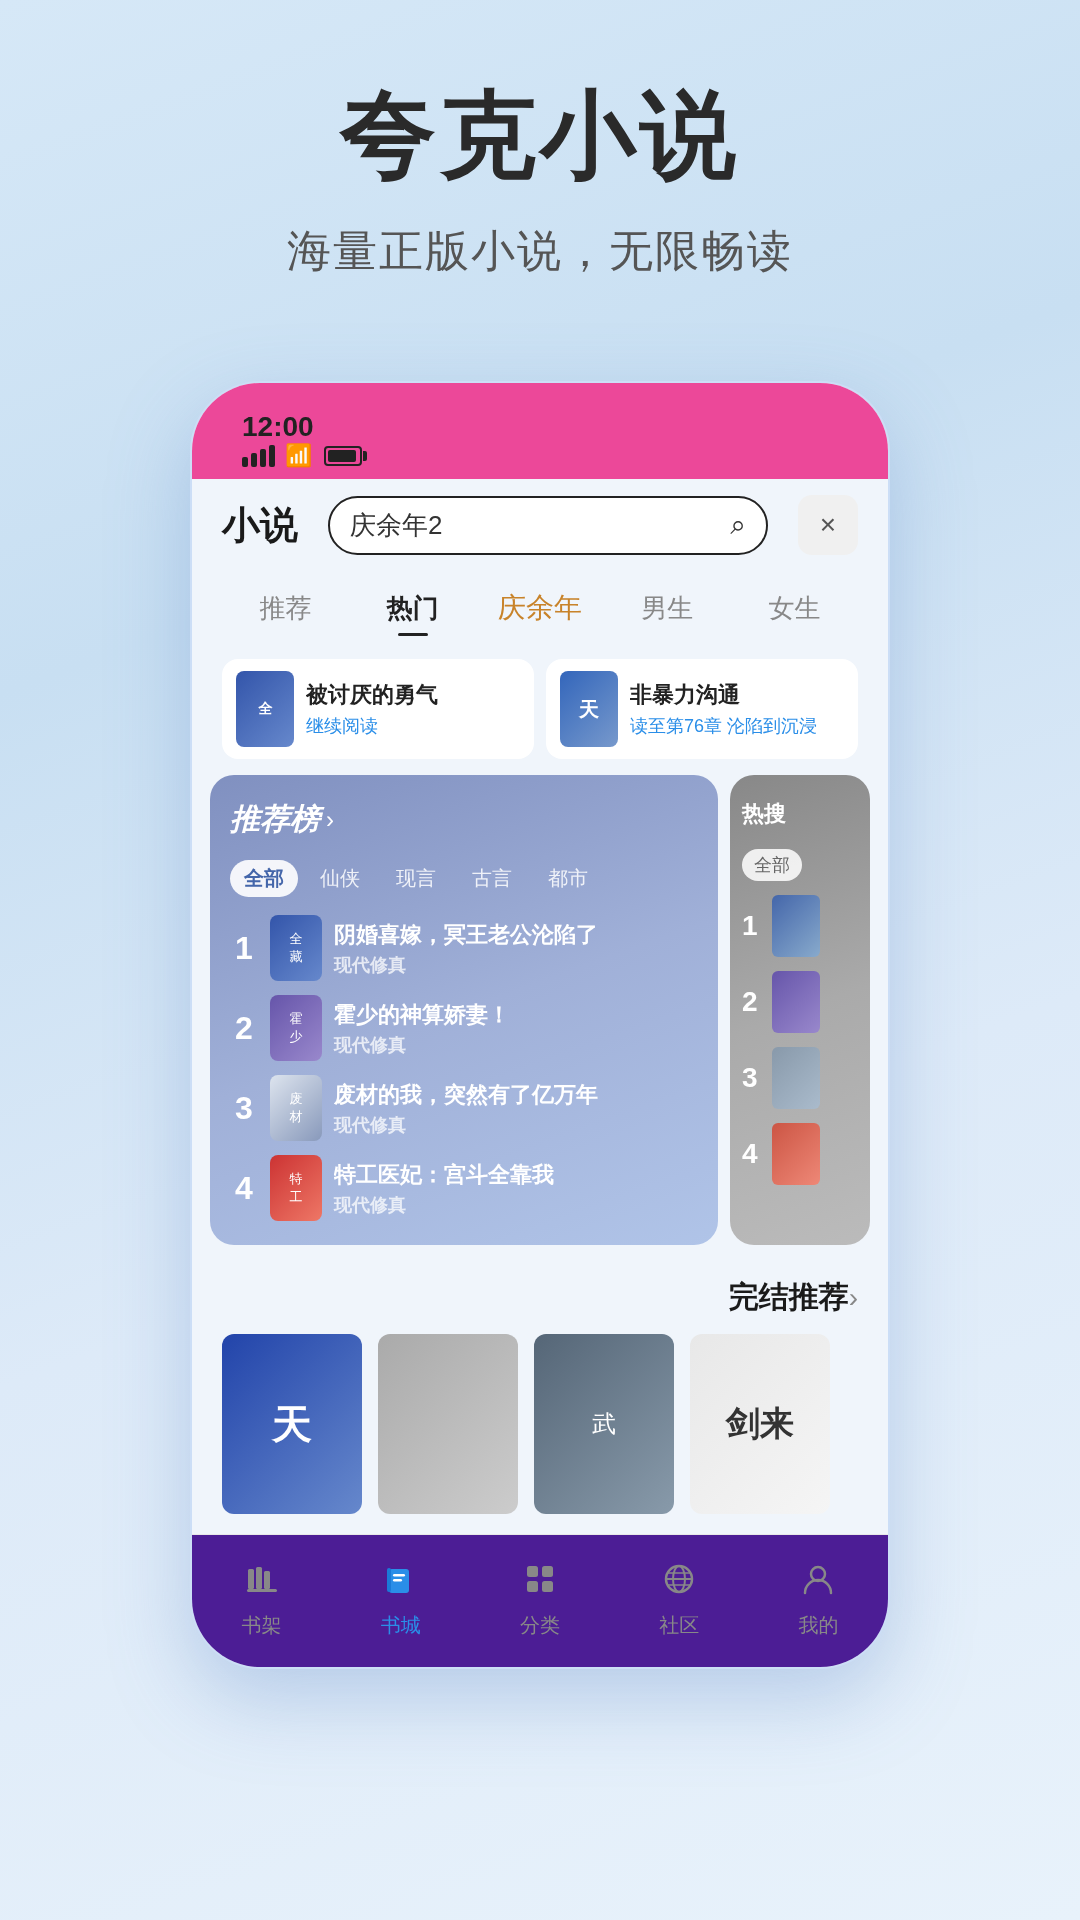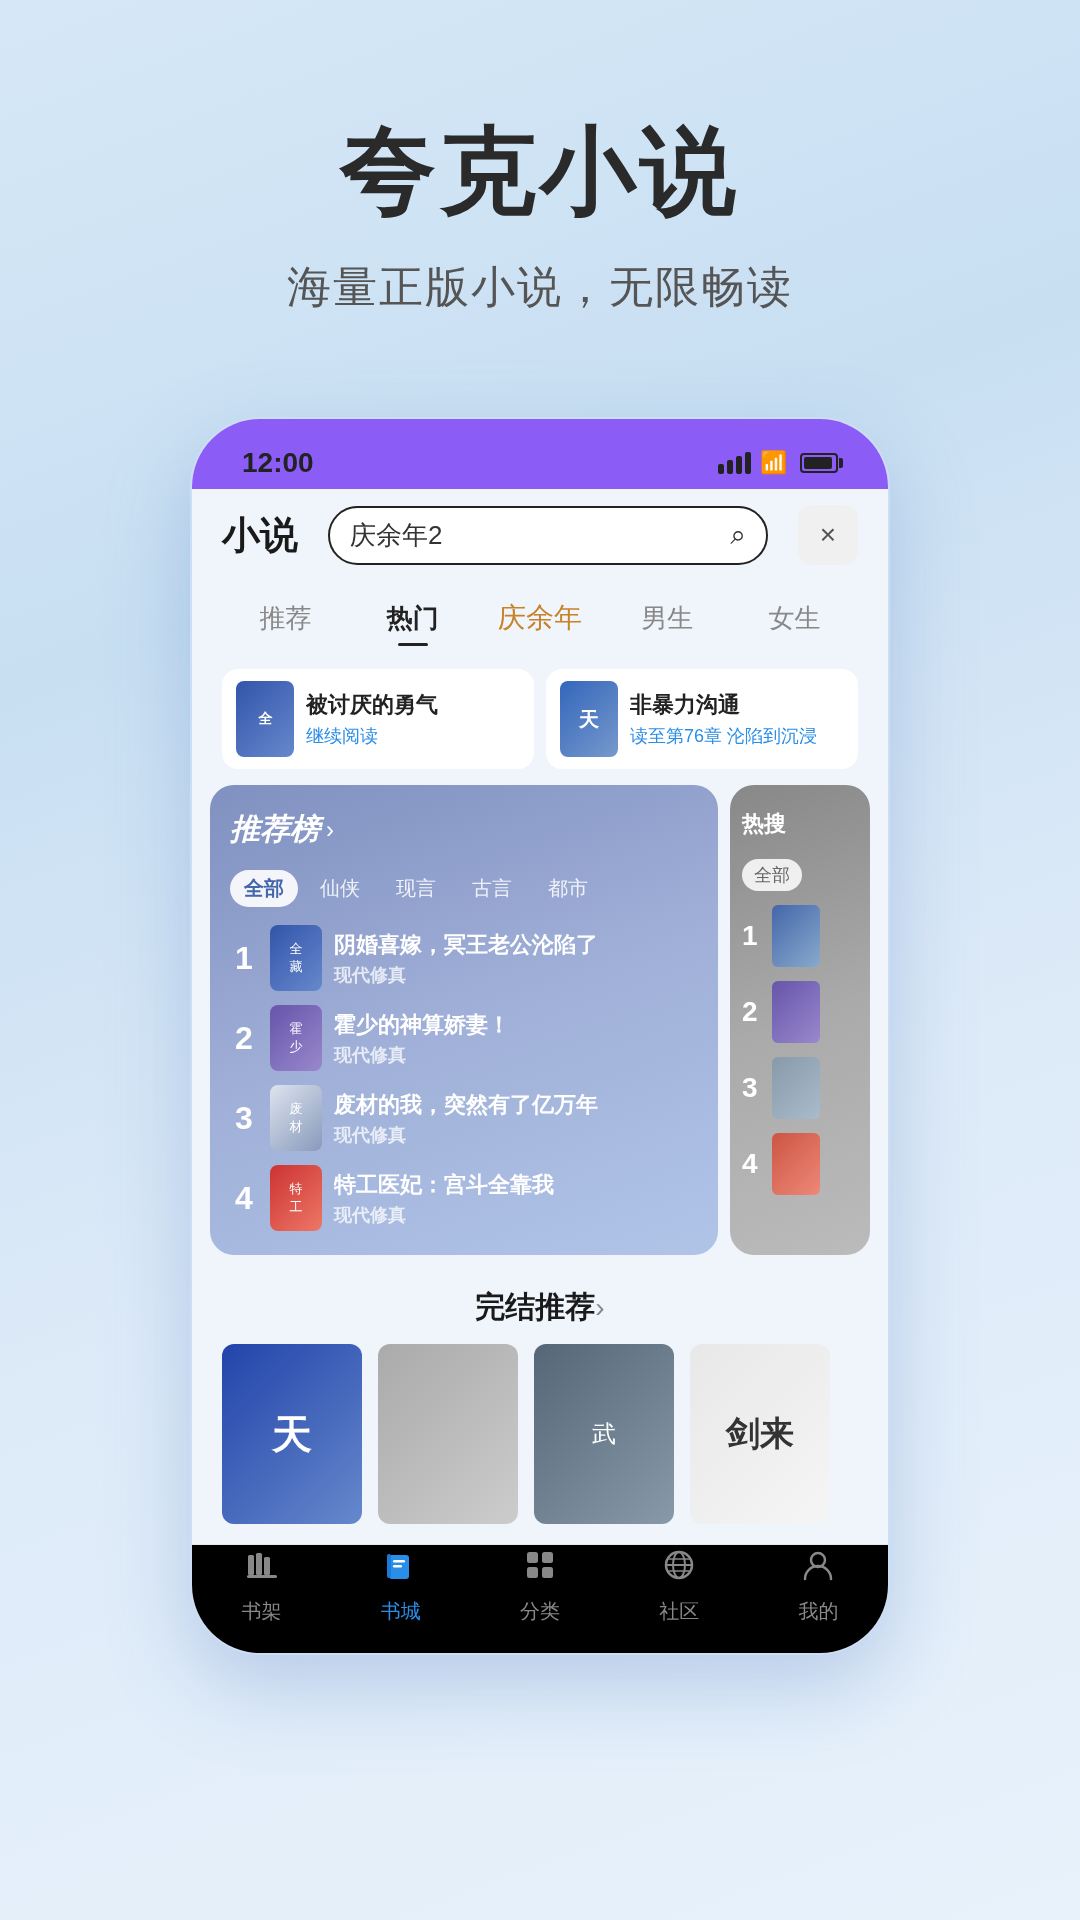--- a/index.html
+++ b/index.html
@@ -7,21 +7,21 @@
     body {
       width: 1080px;
       min-height: 1920px;
       background: linear-gradient(160deg, #d6e8f7 0%, #c8dff2 30%, #ddeaf8 60%, #e8f2fb 100%);
       font-family: -apple-system, 'PingFang SC', 'Helvetica Neue', sans-serif;
       overflow-x: hidden;
     }
 
     
     .hero {
-      padding: 108px 80px 60px;
+      padding: 72px 80px 60px;
       text-align: center;
       position: relative;
     }
     .hero-title {
       font-size: 96px;
       font-weight: 700;
       color: #2a2a2a;
       letter-spacing: 4px;
     }
     .hero-subtitle {
@@ -41,21 +41,22 @@
       overflow: hidden;
       position: relative;
       border: 2px solid rgba(200,220,245,0.9);
     }
 
     
     .status-bar {
       display: flex;
       justify-content: space-between;
       padding: 28px 50px 10px;
-      background: #8b5cf6;
+      background: #ec4899;
+      flex-direction: column;
     }
     .status-time {
       font-size: 28px;
       font-weight: 600;
       color: #222;
     }
     .status-icons {
       display: flex;
       align-items: center;
       gap: 10px;
@@ -385,21 +386,21 @@
     }
 
     
     .completed-section {
       padding: 16px 30px 20px;
       background: #f0f5fb;
     }
     .section-header {
       display: flex;
       align-items: center;
-      justify-content: center;
+      justify-content: flex-end;
       margin-bottom: 16px;
     }
     .section-title {
       font-size: 30px;
       font-weight: 700;
       color: #1a1a1a;
     }
     .section-arrow {
       font-size: 28px;
       color: #888;
@@ -412,22 +413,22 @@
       width: 140px;
       height: 180px;
       border-radius: 12px;
       overflow: hidden;
       flex-shrink: 0;
     }
 
     
     .bottom-nav {
       display: flex;
-      background: #000000;
-      padding: 2px 0 28px;
+      background: #4c1d95;
+      padding: 26px 0 28px;
       border-top: 1px solid #e8e8e8;
     }
     .nav-item {
       flex: 1;
       display: flex;
       flex-direction: column;
       align-items: center;
       gap: 6px;
     }
     .nav-icon {

